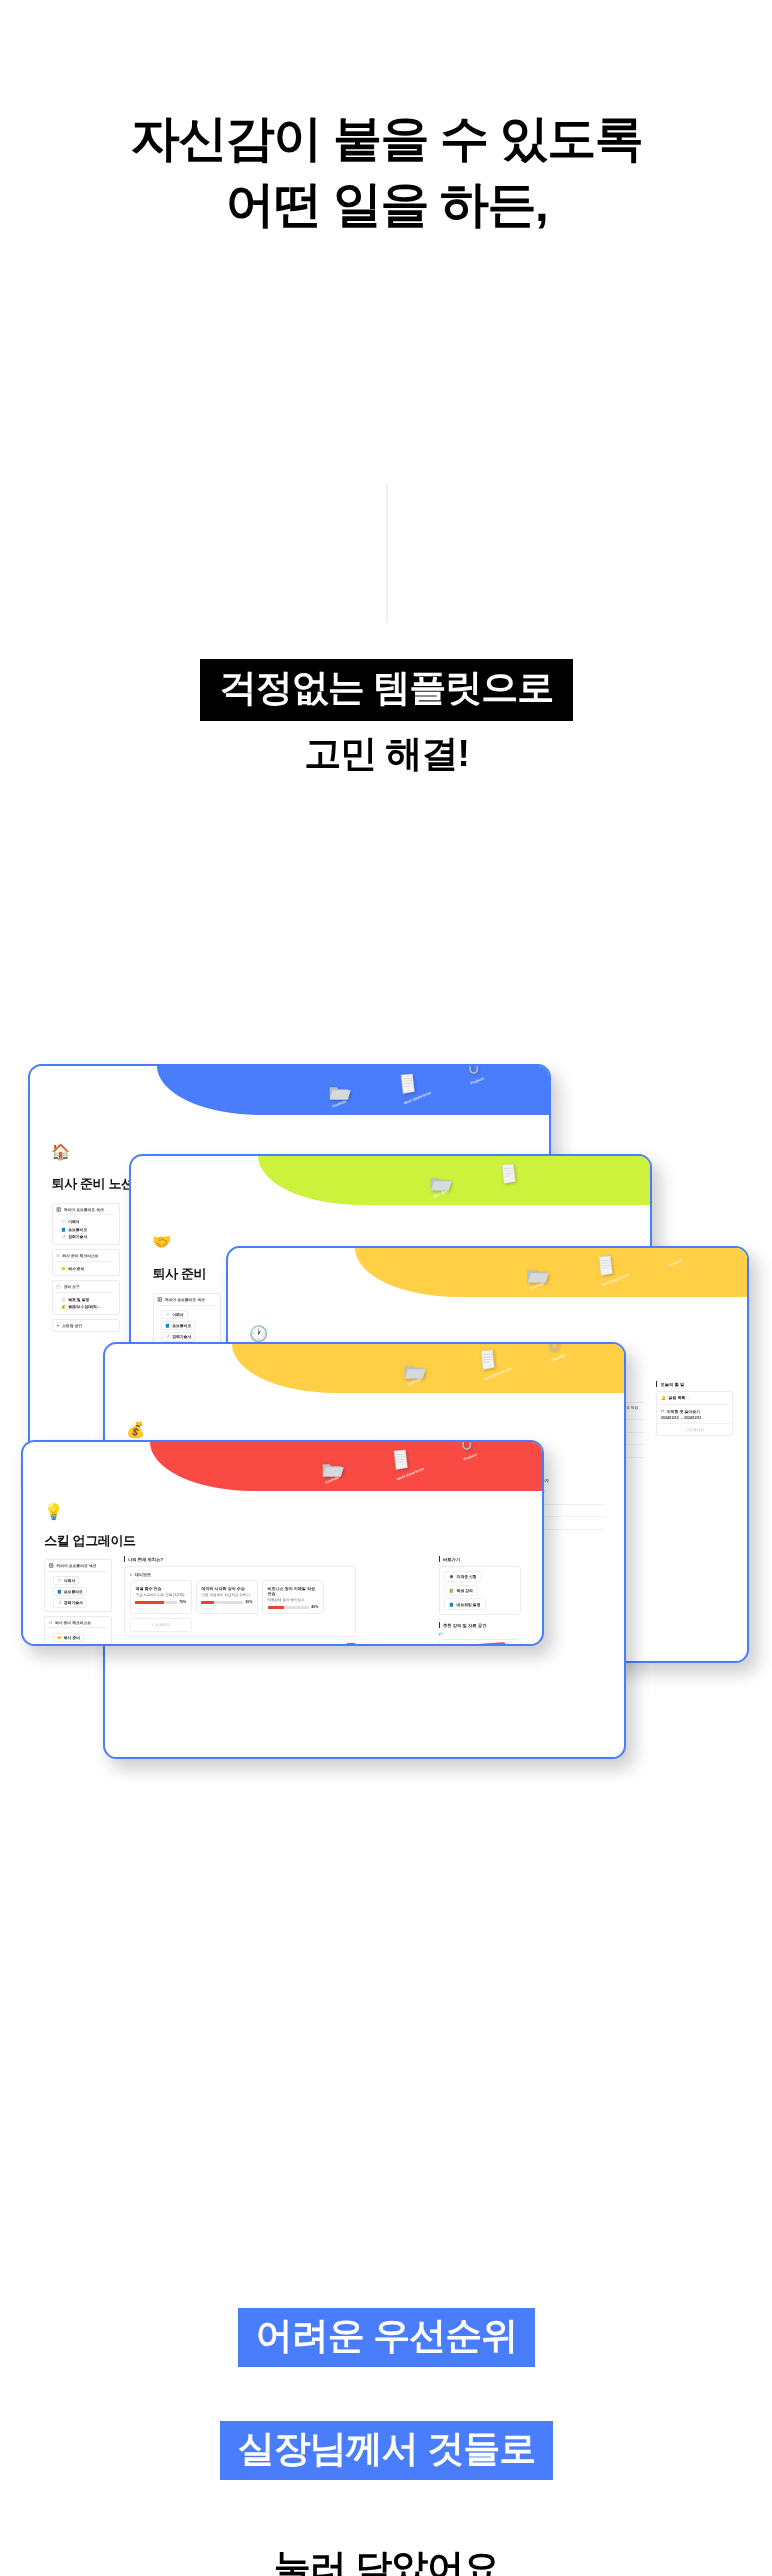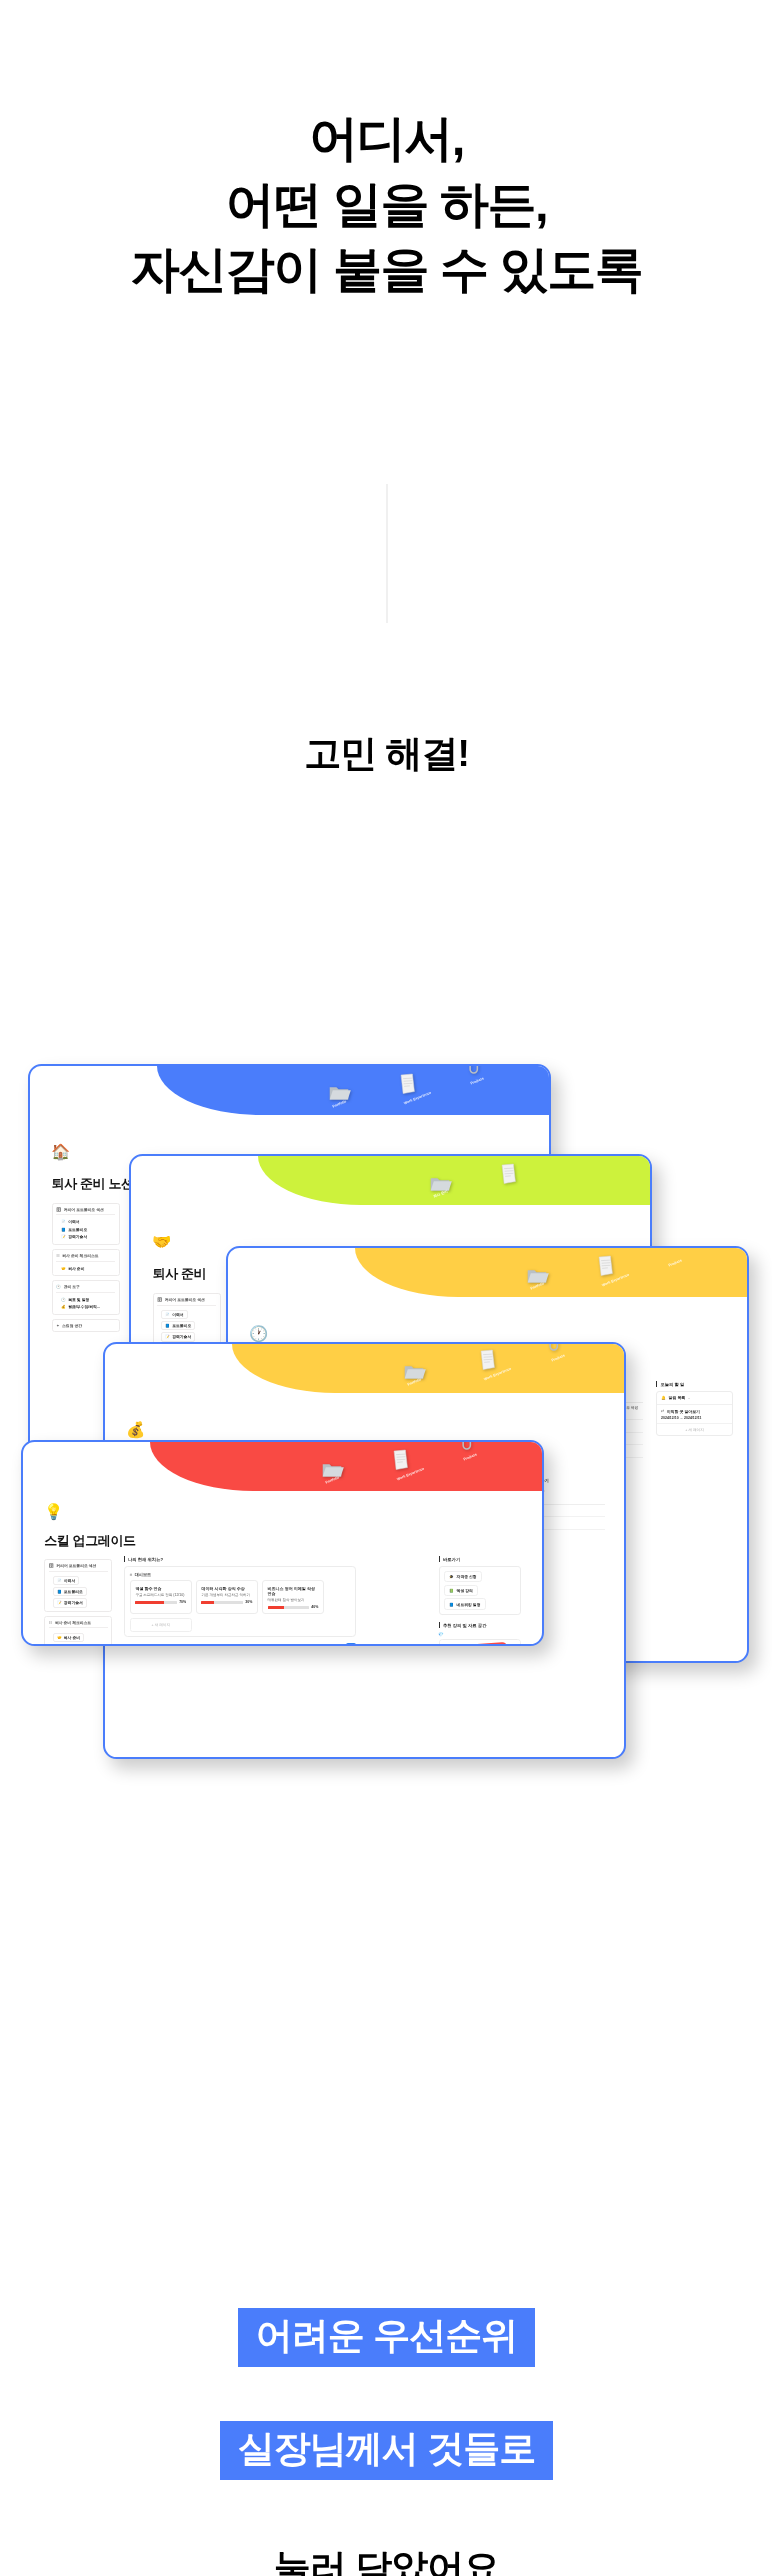--- a/index.html
+++ b/index.html
@@ -247,27 +247,29 @@
   .plain-black {
     font-size: 37px; font-weight: 900; color: #000; letter-spacing: -1px; white-space: nowrap;
   }
 </style>
 </head>
 <body>
 
 <div class="page">
 
   <div class="hero">
-    <div class="hero-line">어디서,</div>
+    <div class="hero-line">자신감이 붙을 수 있도록</div>
     <div class="hero-line">어떤 일을 하든,</div>
-    <div class="hero-line">자신감이 붙을 수 있도록</div>
   </div>
 
   <div class="divider"></div>
 
+  <div class="banner-wrap">
+    <span class="banner-black">걱정없는 템플릿으로</span>
+  </div>
   <div class="sub-solve">고민 해결!</div>
 
   <div class="stack">
 
     <div class="card" style="left:28px; top:7.7px; width:523px; height:417px;">
       <div class="card-hero hero-blue" style="width:392px;">
         <svg class="deco-folder" style="left:170px; top:16.5px;" width="24" height="20.6" viewBox="0 0 46 40">
           <path d="M5 34 L5 10 L18 10 L22 14 L41 14 L41 34 Z" fill="#b9c0c6"></path>
           <path d="M5 34 L11 16 L46 16 L40 34 Z" fill="#d5dade"></path>
         </svg>

